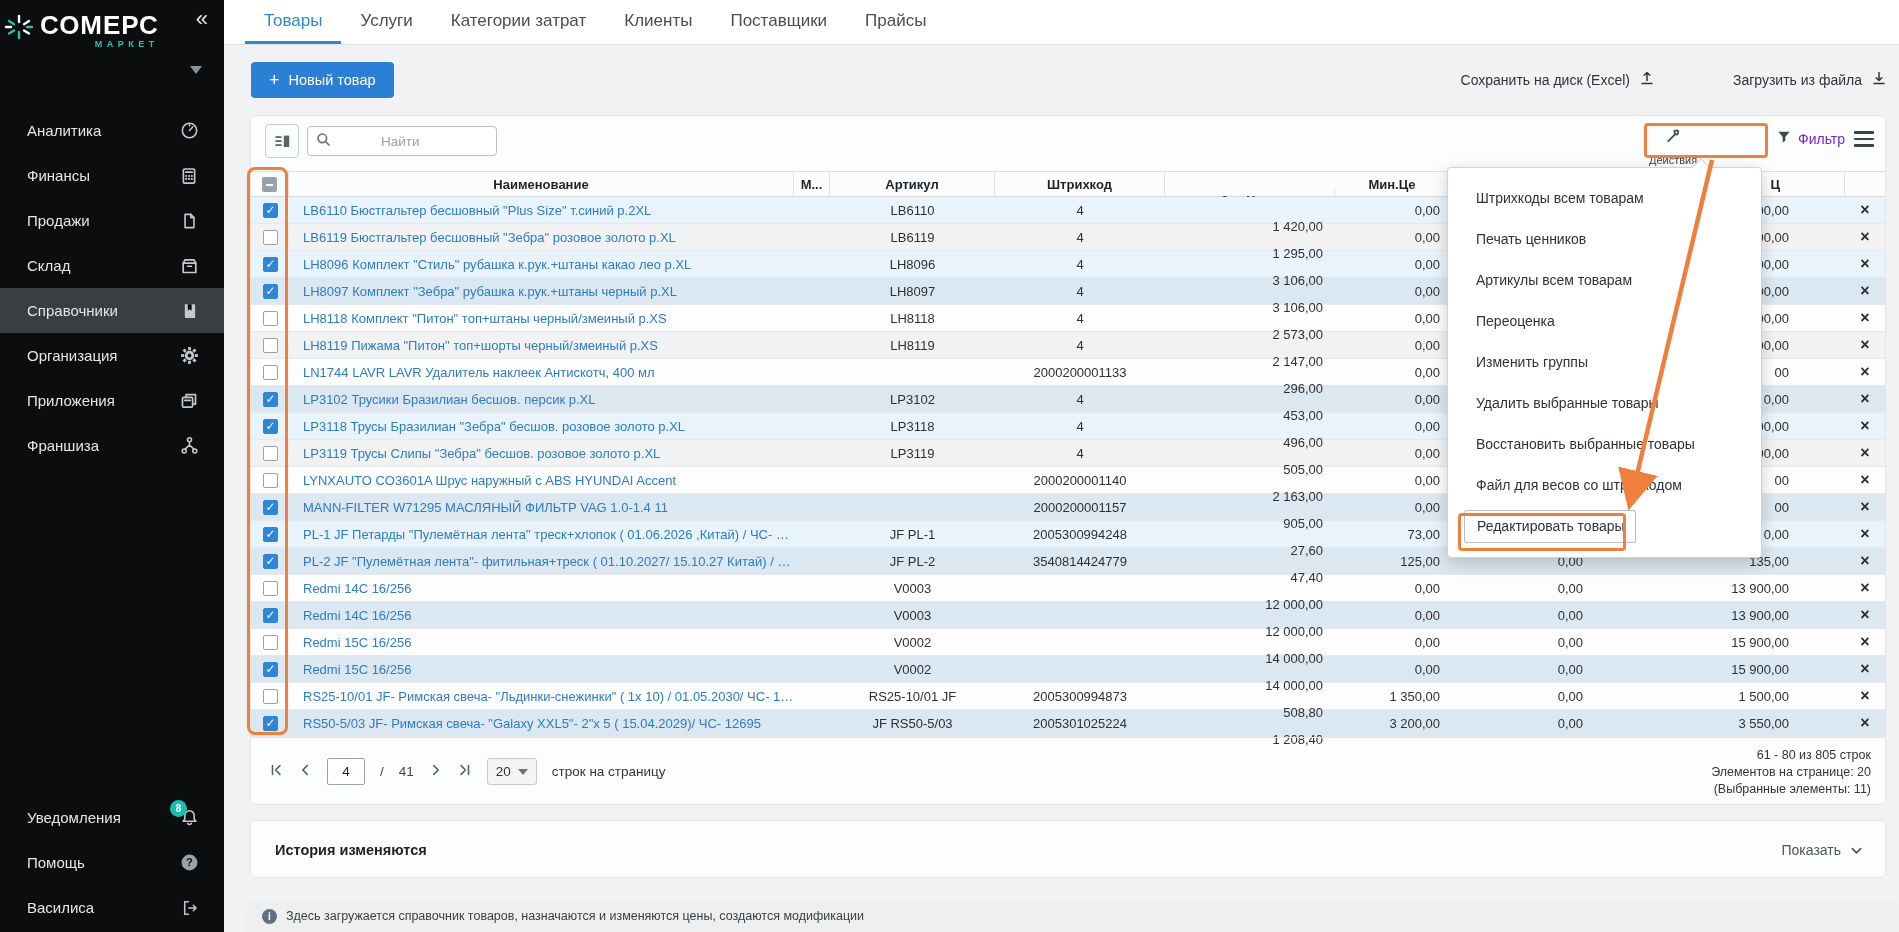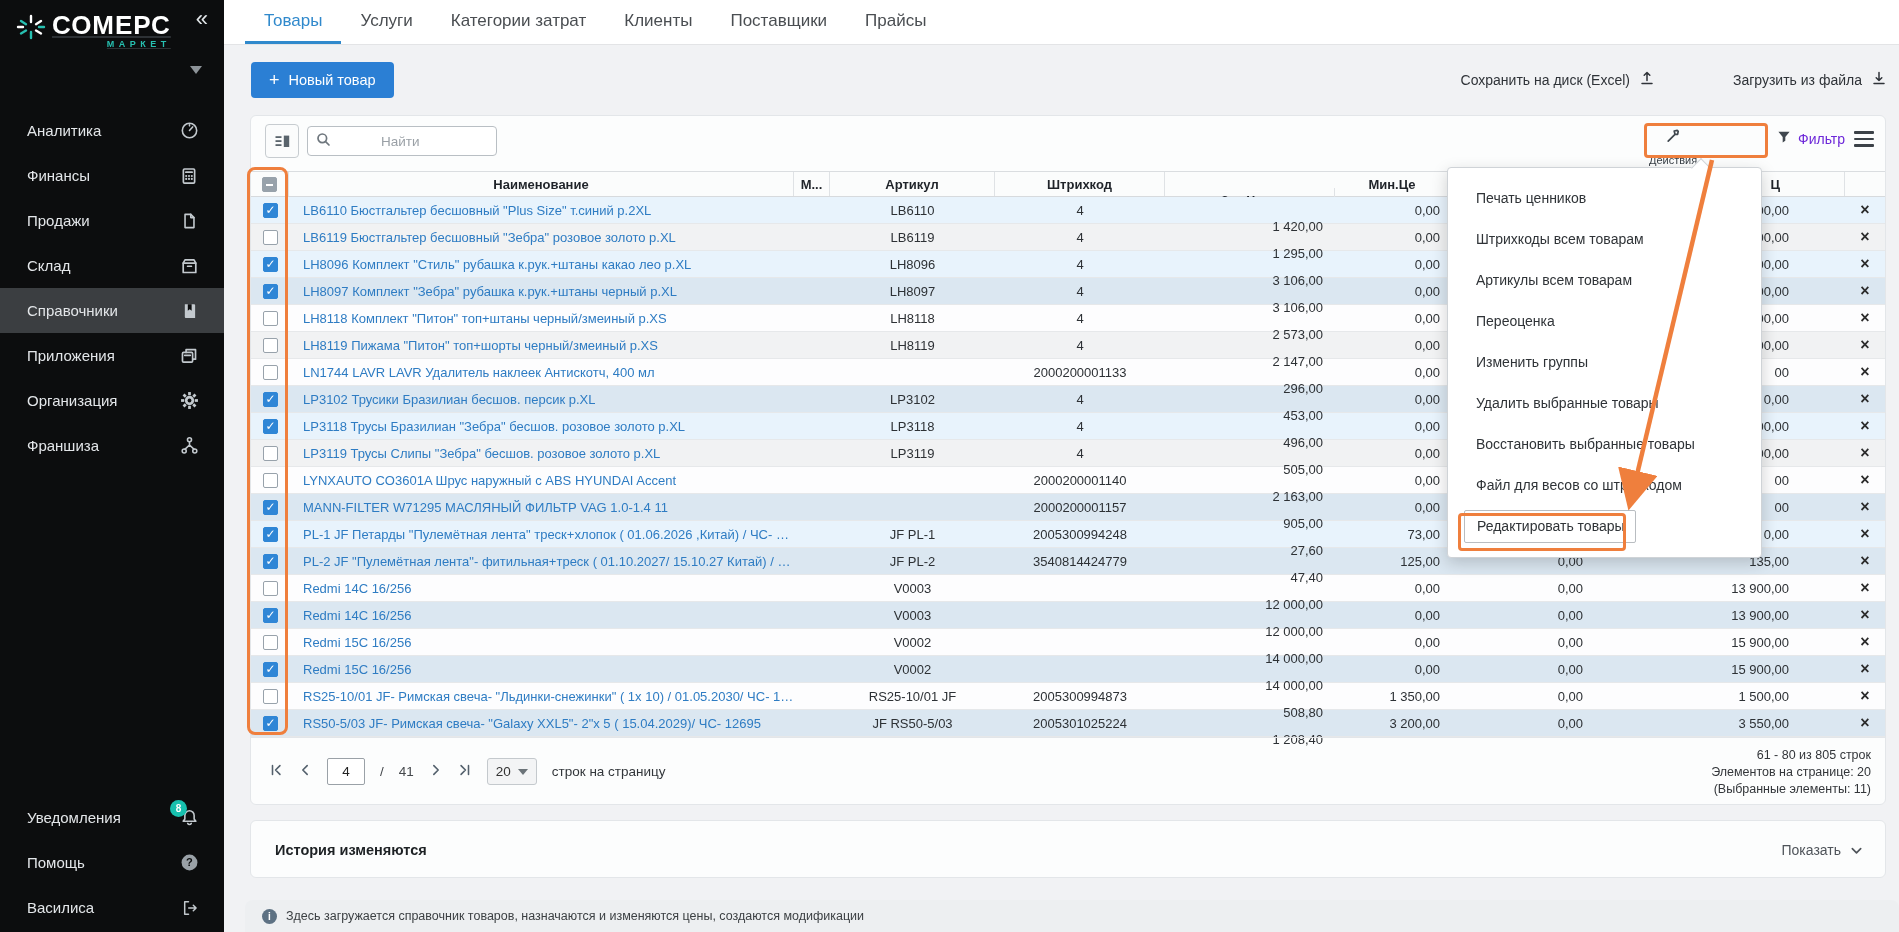--- a/index.html
+++ b/index.html
@@ -1,21 +1,21 @@
 <!DOCTYPE html>
 <html><head>
 <meta charset="utf-8">
 <style>
   * { box-sizing: border-box; margin: 0; padding: 0; }
   html,body { width:1899px; height:932px; overflow:hidden; }
   body { font-family:"Liberation Sans","DejaVu Sans",sans-serif; background:#f1f2f4; position:relative; color:#2d3135; }
 
   
   .sidebar { position:absolute; left:0; top:0; width:224px; height:932px; background:#0c0d0e; z-index:10; }
-  .logo-block { position:relative; padding:12px 18px 0 16px; height:58px;text-decoration:underline; }
+  .logo-block { position:relative; padding:12px 18px 0 4px; height:58px; }
   .logo-row { display:flex; align-items:flex-start; gap:6px; }
   .logo-title { color:#fff; font-size:26px; font-weight:800; letter-spacing:1px; line-height:26px; }
   .logo-sub { color:#27c0b1; font-size:9px; font-weight:700; letter-spacing:4.5px; text-align:right; margin-top:1px; }
   .collapse-btn { position:absolute; right:16px; top:8px; color:#e2e6e9; font-size:22px; line-height:22px; cursor:pointer; }
   .org-caret { position:absolute; right:22px; top:66px; width:0; height:0; border-left:6px solid transparent; border-right:6px solid transparent; border-top:8px solid #8d9398; }
   .nav { margin-top:50px; }
   .nav-item { height:45px; padding:0 24px 0 27px; display:flex; align-items:center; justify-content:space-between; color:#e3e6e9; font-size:15px; cursor:pointer; }
   .nav-item.active { background:#3b3e41; }
   .nav-icon { width:22px; height:20px; display:flex; align-items:center; justify-content:center; position:relative; }
   .sidebar-bottom { position:absolute; bottom:2px; left:0; width:100%; }
@@ -175,44 +175,44 @@
       <div class="nav-item active">
         <span class="nav-label">Справочники</span>
         <span class="nav-icon">
           <svg width="17" height="18" viewBox="0 0 16 16">
             <path d="M3.6 1.6h8.8a0.9 0.9 0 0 1 .9.9v12H4.5a0.9 0.9 0 0 1-.9-.9z" fill="#c3c9ce"></path>
             <path d="M6.4 1.6v6.2l1.8-1.5 1.8 1.5V1.6z" fill="#0c0d0e"></path>
           </svg>
         </span>
       </div>
       <div class="nav-item">
-        <span class="nav-label">Приложения</span>
-        <span class="nav-icon">
-          <svg width="18" height="18" viewBox="0 0 16 16" fill="none" stroke="#c3c9ce" stroke-width="1.5" stroke-linecap="round" stroke-linejoin="round">
-            <rect x="2.2" y="4.8" width="9" height="8.6" rx="1"></rect>
-            <path d="M5.4 4.8V2.4h8.4v8.4h-2.2M4.2 7.4h5"></path>
-          </svg>
-        </span>
-      </div>
-      <div class="nav-item">
         <span class="nav-label">Организация</span>
         <span class="nav-icon">
           <svg width="19" height="19" viewBox="0 0 18 18">
             <g stroke="#c3c9ce" stroke-width="2.6">
               <line x1="14" y1="9" x2="17" y2="9"></line>
               <line x1="12.535533905932738" y1="12.535533905932738" x2="14.65685424949238" y2="14.65685424949238"></line>
               <line x1="9" y1="14" x2="9" y2="17"></line>
               <line x1="5.464466094067262" y1="12.535533905932738" x2="3.3431457505076203" y2="14.65685424949238"></line>
               <line x1="4" y1="9" x2="1" y2="9.000000000000002"></line>
               <line x1="5.464466094067261" y1="5.464466094067262" x2="3.3431457505076185" y2="3.3431457505076203"></line>
               <line x1="8.999999999999998" y1="4" x2="8.999999999999998" y2="1"></line>
               <line x1="12.535533905932738" y1="5.464466094067261" x2="14.65685424949238" y2="3.3431457505076185"></line>
             </g>
             <circle cx="9" cy="9" r="4.4" fill="#c3c9ce"></circle>
             <circle cx="9" cy="9" r="1.8" fill="#0c0d0e"></circle>
+          </svg>
+        </span>
+      </div>
+      <div class="nav-item">
+        <span class="nav-label">Приложения</span>
+        <span class="nav-icon">
+          <svg width="18" height="18" viewBox="0 0 16 16" fill="none" stroke="#c3c9ce" stroke-width="1.5" stroke-linecap="round" stroke-linejoin="round">
+            <rect x="2.2" y="4.8" width="9" height="8.6" rx="1"></rect>
+            <path d="M5.4 4.8V2.4h8.4v8.4h-2.2M4.2 7.4h5"></path>
           </svg>
         </span>
       </div>
       <div class="nav-item">
         <span class="nav-label">Франшиза</span>
         <span class="nav-icon">
           <svg width="19" height="19" viewBox="0 0 18 18" fill="none" stroke="#c3c9ce" stroke-width="1.5" stroke-linecap="round" stroke-linejoin="round">
             <circle cx="9" cy="3.6" r="1.9"></circle>
             <circle cx="4" cy="14.2" r="1.9"></circle>
             <circle cx="14" cy="14.2" r="1.9"></circle>
@@ -777,22 +777,22 @@
     </div>
   </div>
 
   <div class="footer-strip">
     <span class="info-circle">i</span>
     <span>Здесь загружается справочник товаров, назначаются и изменяются цены, создаются модификации</span>
   </div>
 </div>
 
 <div class="dropdown">
+    <div class="menu-item">Штрихкоды всем товарам</div>
     <div class="menu-item">Печать ценников</div>
-    <div class="menu-item">Штрихкоды всем товарам</div>
     <div class="menu-item">Артикулы всем товарам</div>
     <div class="menu-item">Переоценка</div>
     <div class="menu-item">Изменить группы</div>
     <div class="menu-item">Удалить выбранные товары</div>
     <div class="menu-item">Восстановить выбранные товары</div>
     <div class="menu-item">Файл для весов со штрихкодом</div>
     <div class="menu-item highlight">Редактировать товары</div>
   </div>
 
 <div class="anno" style="left:247px; top:167px; width:41px; height:568px;"></div>

